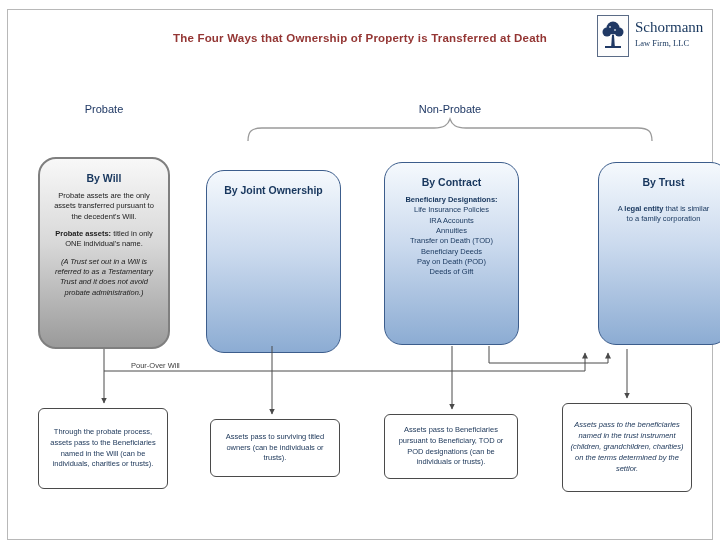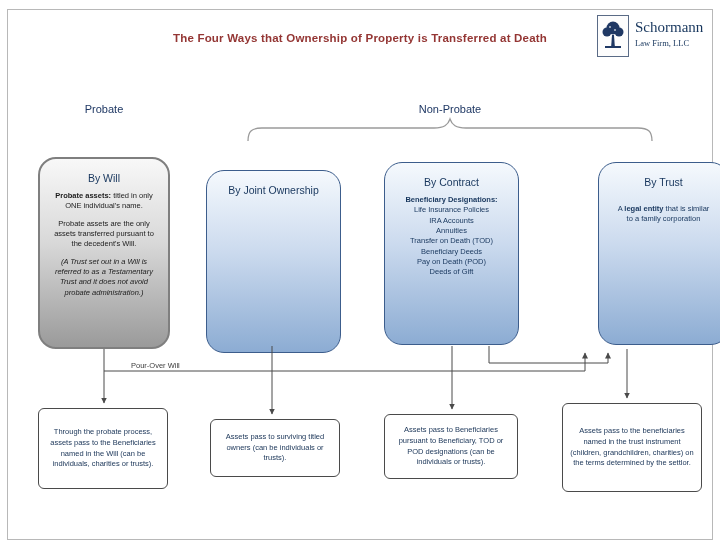--- a/index.html
+++ b/index.html
@@ -18,21 +18,21 @@
   .logo-sub{font-family:"Liberation Serif",serif;font-size:8.5px;color:#17365D;margin-top:2px;}
   
   .cat-label{position:absolute;font-size:11px;font-weight:normal;color:#1F3864;text-align:center;}
   #probate-label{left:40px;top:103px;width:128px;}
   #nonprobate-label{left:250px;top:103px;width:400px;}
   .brace{position:absolute;left:244px;top:116px;}
   
   .topbox{position:absolute;border-radius:18px;box-sizing:border-box;text-align:center;overflow:hidden;}
   .topbox.gray{background:linear-gradient(180deg,#f8f8f8 0%,#d8d8d8 45%,#9a9a9a 100%);border:2px solid #7f7f7f;}
   .topbox.blue{background:linear-gradient(180deg,#f5f9fd 0%,#cbdaee 45%,#8cacd3 100%);border:1.5px solid #3c5d8c;}
-  .topbox .head{font-size:10.5px;font-weight:normal;color:#17365D;margin-top:13px;}
+  .topbox .head{font-size:10.5px;font-weight:bold;color:#17365D;margin-top:13px;}
   .topbox .body{font-size:7.5px;line-height:1.38;padding:7px 9px 0 9px;}
   .body-dark{color:#1c1c1c;}
   .body-navy{color:#17365D;}
   .topbox .body p{margin:0 0 7px 0;}
   .italic{font-style:italic;}
   .bold{font-weight:bold;}
   #box-will{left:38px;top:157px;width:132px;height:192px;}
   #box-joint{left:206px;top:162px;width:135px;height:183px;margin-top:8px;}
   #box-contract{left:384px;top:162px;width:135px;height:183px;}
   #box-trust{left:562px;top:162px;width:131px;height:183px;margin-left:36px;}
@@ -41,21 +41,21 @@
   .connectors{position:absolute;left:0;top:0;pointer-events:none;}
   .c{stroke:#4a4a4a;stroke-width:1;fill:none;}
   .pour-label{position:absolute;left:131px;top:361px;font-size:7.5px;color:#3c3c3c;}
   
   .bbox{position:absolute;background:#ffffff;border:1px solid #4a4a4a;border-radius:6px;
     box-sizing:border-box;display:flex;align-items:center;justify-content:center;
     text-align:center;font-size:7.5px;line-height:1.45;color:#203a5c;padding:4px 7px;}
   #bbox-will{left:38px;top:408px;width:130px;height:81px;}
   #bbox-joint{left:210px;top:419px;width:130px;height:58px;}
   #bbox-contract{left:384px;top:414px;width:134px;height:65px;}
-  #bbox-trust{left:562px;top:403px;width:140px;height:89px;}
+  #bbox-trust{left:562px;top:403px;width:130px;height:89px;font-style:italic;}
 </style>
 </head>
 <body>
 
 <div class="frame"></div>
 
 <div class="title">The Four Ways that Ownership of Property is Transferred at Death</div>
 
 <div class="logo">
   <span class="logo-icon">
@@ -78,22 +78,22 @@
 <div class="cat-label" id="probate-label">Probate</div>
 <div class="cat-label" id="nonprobate-label">Non-Probate</div>
 
 <svg class="brace" width="412" height="28" viewBox="0 0 412 28">
   <path d="M4,25 C4,15 8,12 18,12 L190,12 C200,12 204,9 206,3 C208,9 212,12 222,12 L394,12 C404,12 408,15 408,25" stroke="#9a9a9a" stroke-width="1.3" fill="none"></path>
 </svg>
 
 <div class="topbox gray" id="box-will">
   <div class="head">By Will</div>
   <div class="body body-dark">
+    <p>Probate assets are the only assets transferred pursuant to the decedent's Will.</p>
     <p><b>Probate assets:</b><span>  titled in only ONE individual's name.</span></p>
-    <p>Probate assets are the only assets transferred pursuant to the decedent's Will.</p>
     <p class="italic">(A Trust set out in a Will is referred to as a Testamentary Trust and it does not avoid probate administration.)</p>
   </div>
 </div>
 
 <div class="topbox blue" id="box-joint">
   <div class="head">By Joint Ownership</div>
 </div>
 
 <div class="topbox blue" id="box-contract">
   <div class="head">By Contract</div>

